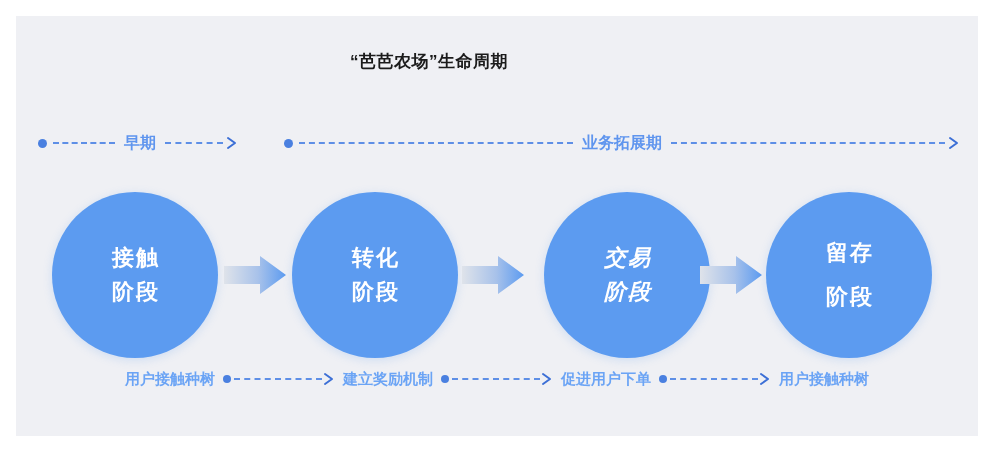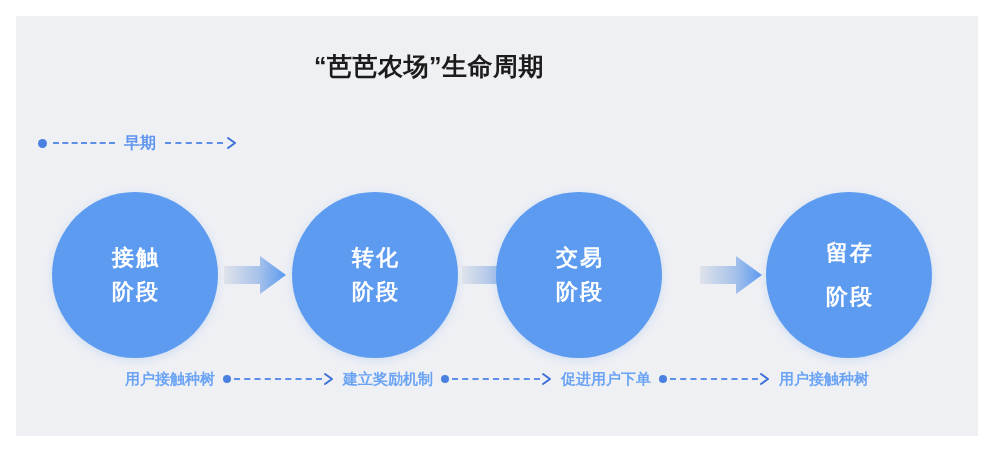--- a/index.html
+++ b/index.html
@@ -23,21 +23,21 @@
     background: #eff0f4;
   }
 
   
   .title {
     position: absolute;
     left: 0;
     top: 34px;
     width: 826px;
     text-align: center;
-    font-size: 25px;
+    font-size: 17px;
     font-weight: bold;
     color: #1b1b1b;
     letter-spacing: 0.5px;
     white-space: nowrap;
   }
 
   
   .phase-row {
     position: absolute;
     left: 0;
@@ -112,21 +112,21 @@
     font-size: 22px;
     font-weight: bold;
     color: #ffffff;
     line-height: 1.55;
     letter-spacing: 2px;
     text-indent: 2px;
     white-space: nowrap;
   }
   .c1 { left: 36px; }
   .c2 { left: 276px; text-align: center; }
-  .c3 { left: 480px; }
+  .c3 { left: 528px; font-style: italic; }
   .c4 { left: 750px; gap: 9px; }
 
   .fat-arrow {
     position: absolute;
     top: 62px;
     width: 62px;
     height: 42px;
   }
   .fat-arrow svg { display: block; }
   .a1 { left: 208px; }
@@ -181,20 +181,31 @@
       <span class="dashline short"></span>
       <span class="phase-label">早期</span>
       <span class="dashline"></span>
       <span class="chev">
         <svg width="12" height="14" viewBox="0 0 12 14">
             <path d="M2 2 L9 7 L2 12" fill="none" stroke="#3c6fd6" stroke-width="2" stroke-linecap="round" stroke-linejoin="round"></path>
           </svg>
       </span>
     </div>
 
+    <div class="phase-track p2">
+      <span class="dot"></span>
+      <span class="dashline"></span>
+      <span class="phase-label">业务拓展期</span>
+      <span class="dashline"></span>
+      <span class="chev">
+        <svg width="12" height="14" viewBox="0 0 12 14">
+            <path d="M2 2 L9 7 L2 12" fill="none" stroke="#3c6fd6" stroke-width="2" stroke-linecap="round" stroke-linejoin="round"></path>
+          </svg>
+      </span>
+    </div>
 
   </div>
 
   <div class="stages">
 
     <div class="circle c1">
       <span class="line">接触</span>
       <span class="line">阶段</span>
     </div>
 

